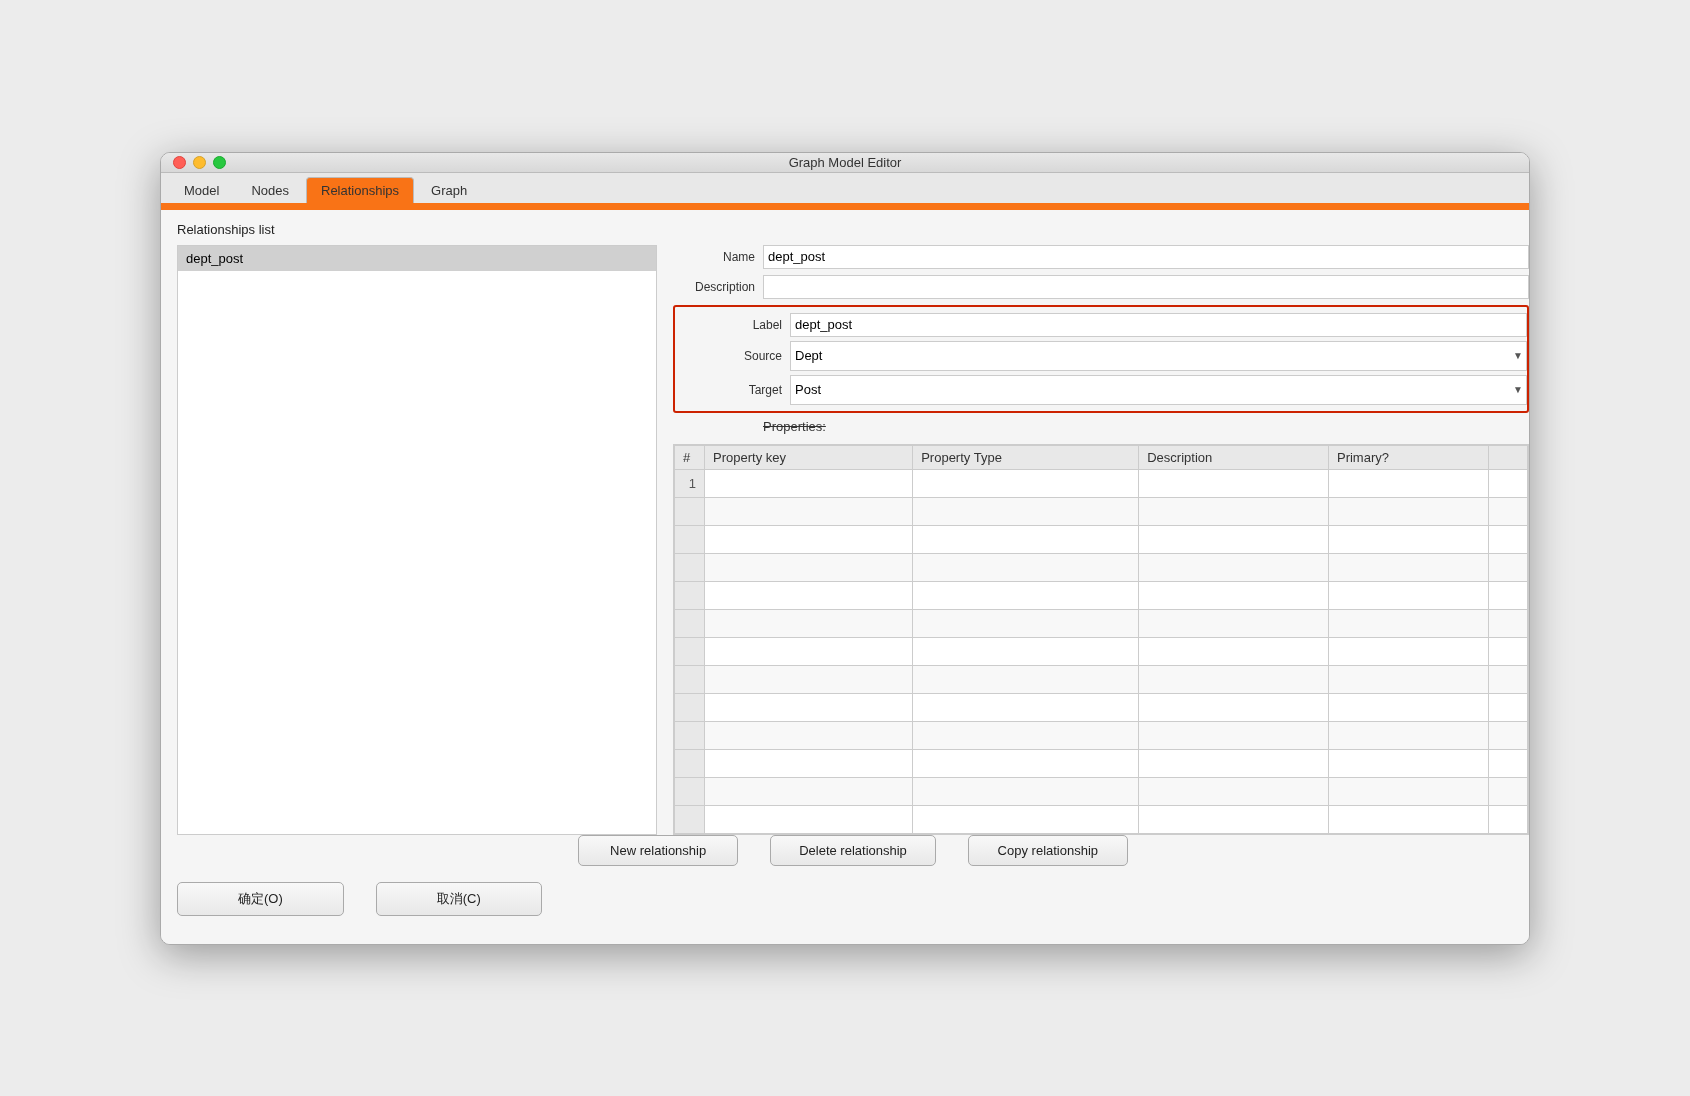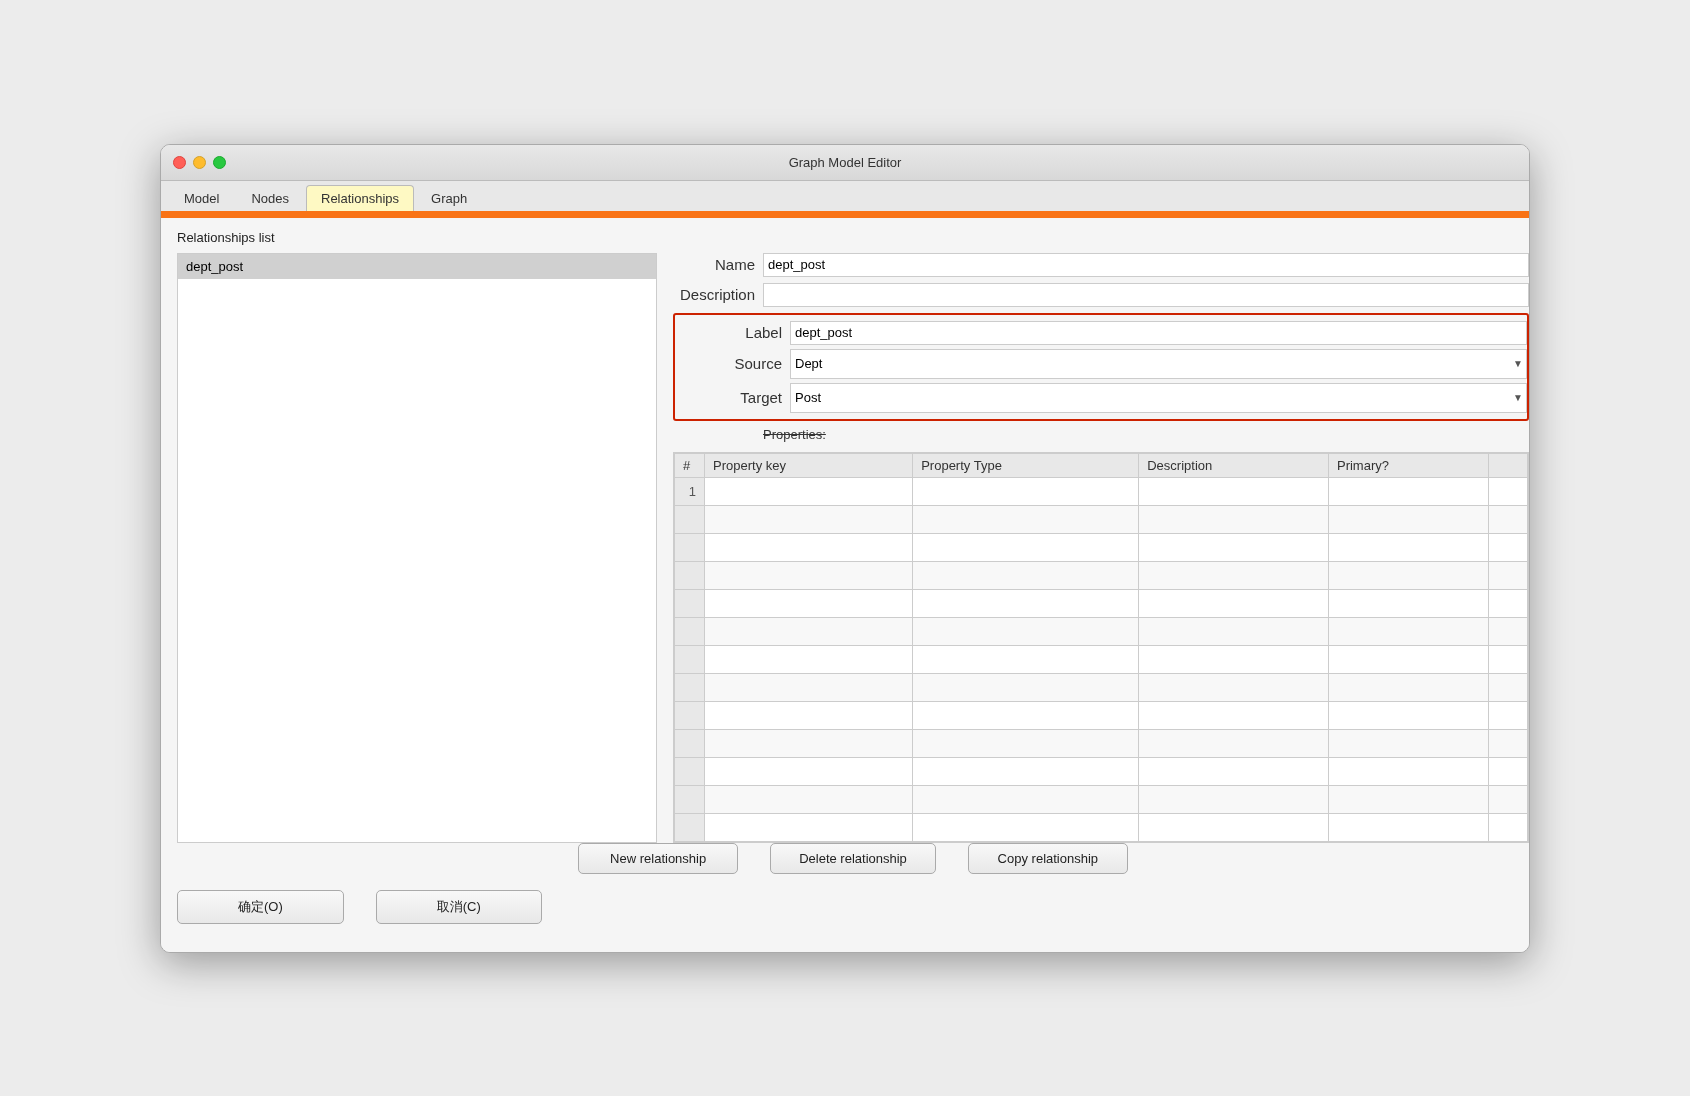--- a/index.html
+++ b/index.html
@@ -15,21 +15,21 @@
     .window {
       width: 1370px;
       background: #f5f5f5;
       border-radius: 10px;
       box-shadow: 0 10px 40px rgba(0,0,0,0.35);
       overflow: hidden;
       border: 1px solid #aaa;
     }
     .title-bar {
       background: linear-gradient(to bottom, #e8e8e8, #d8d8d8);
-      height: 36px;
+      height: 20px;
       display: flex;
       align-items: center;
       justify-content: center;
       position: relative;
       border-bottom: 1px solid #bbb;
     }
     .traffic-lights {
       position: absolute;
       left: 12px;
       display: flex;
@@ -62,21 +62,21 @@
       font-size: 13px;
       cursor: pointer;
       border: 1px solid transparent;
       border-bottom: none;
       border-radius: 4px 4px 0 0;
       background: transparent;
       color: #333;
       margin-right: 2px;
     }
     .tab.active {
-      background: #fef9c3;
+      background: #f97316;
       border-color: #bbb;
       border-bottom-color: #f5f5f5;
       font-weight: 500;
     }
     
     .main-content {
       padding: 12px 0 16px 16px;
       background: #f5f5f5;
     }
     .section-title {
@@ -112,21 +112,21 @@
       flex-direction: column;
       gap: 0;
     }
     .field-row {
       display: flex;
       align-items: center;
       margin-bottom: 6px;
     }
     .field-label {
       width: 90px;
-      font-size: 15px;
+      font-size: 12px;
       color: #333;
       text-align: right;
       padding-right: 8px;
       flex-shrink: 0;
     }
     .field-input {
       flex: 1;
       height: 24px;
       border: 1px solid #ccc;
       background: #fff;

